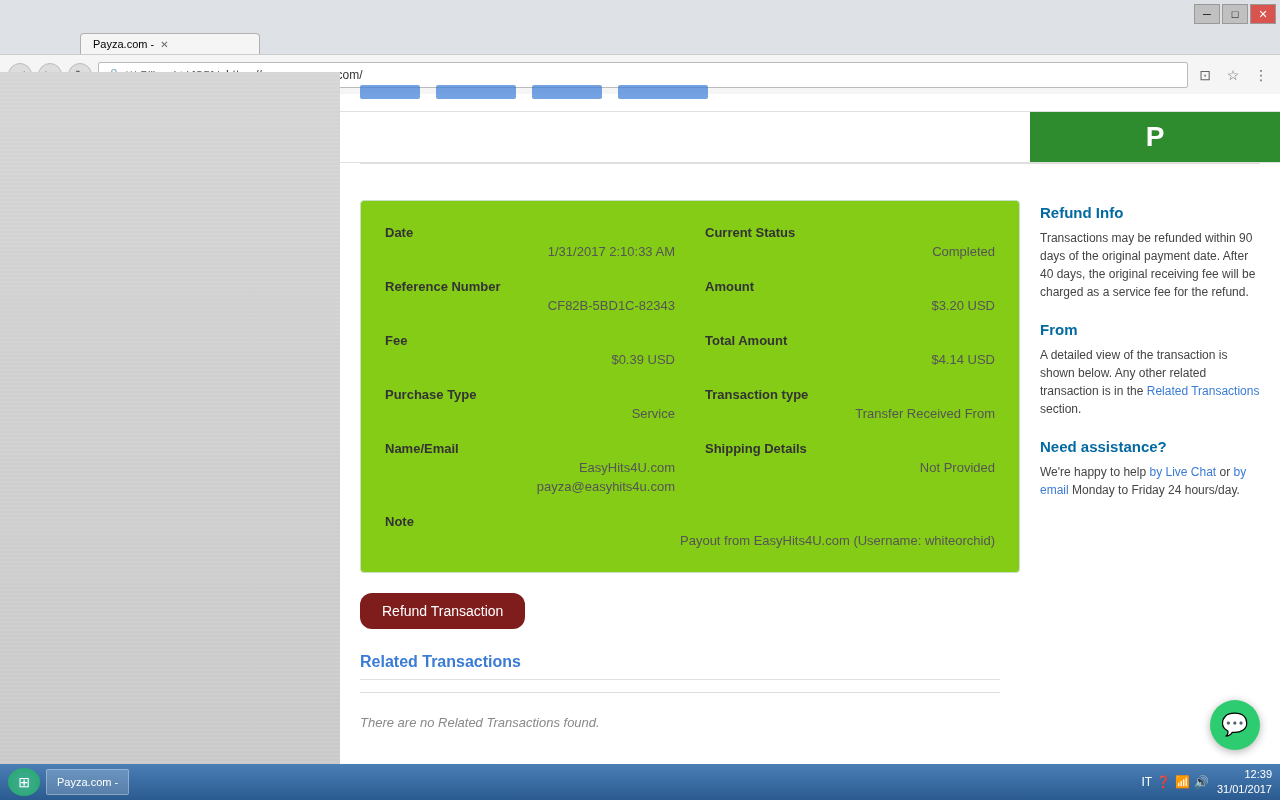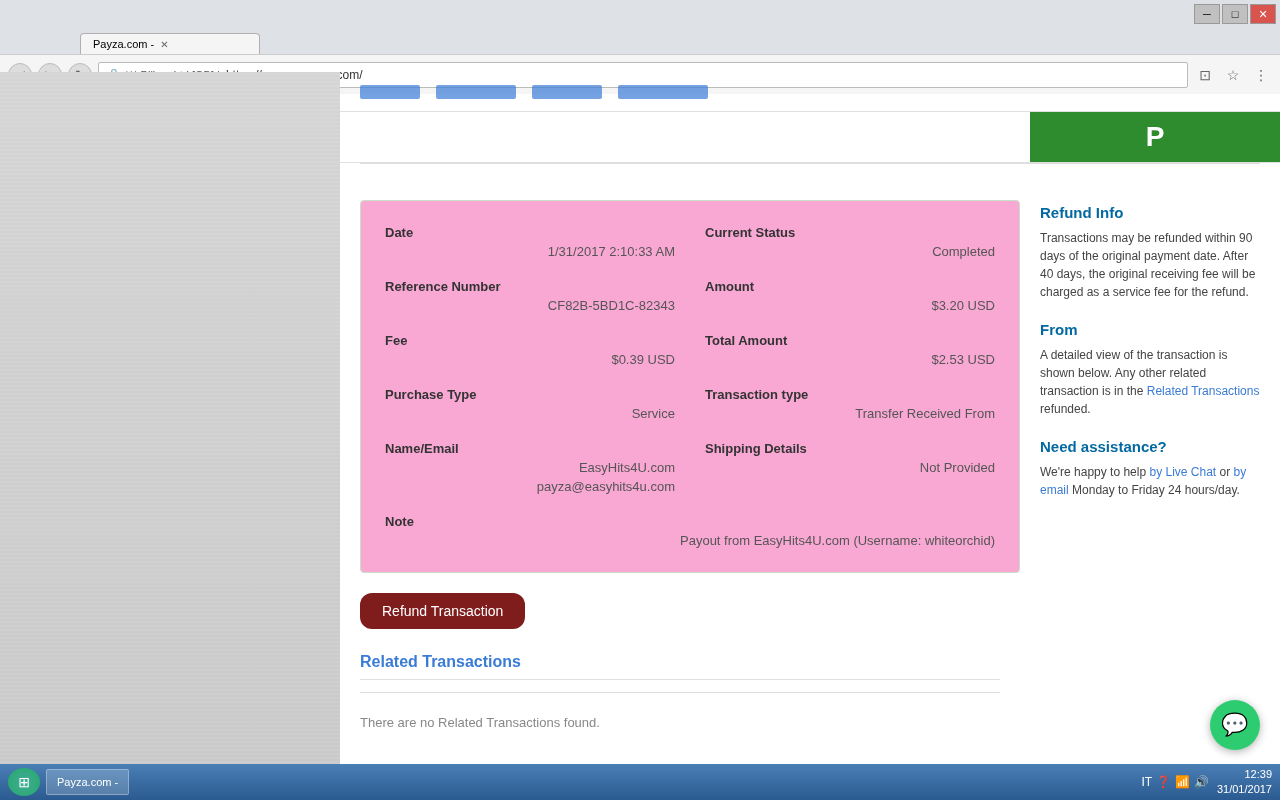--- a/index.html
+++ b/index.html
@@ -188,21 +188,21 @@
 
     
     .content-area {
       display: flex;
       padding: 20px;
       gap: 20px;
     }
 
     
     .transaction-box {
-      background: #f9a8d4;
+      background: #84cc16;
       border: 1px solid #c8e0c8;
       border-radius: 4px;
       padding: 24px;
       flex: 1;
       min-width: 0;
     }
 
     .transaction-grid {
       display: grid;
       grid-template-columns: 1fr 1fr;
@@ -255,20 +255,21 @@
     .related-title {
       color: #3a7bd5;
       font-size: 16px;
       font-weight: bold;
       margin-bottom: 12px;
       border-bottom: 1px solid #e0e0e0;
       padding-bottom: 8px;
     }
     .related-empty {
       color: #888;
+      font-style: italic;
       font-size: 13px;
       padding: 10px 0;
     }
 
     
     .sidebar-info {
       width: 220px;
       flex-shrink: 0;
       padding: 4px 0;
     }
@@ -498,21 +499,21 @@
               <span class="field-value">$3.20 USD</span>
             </div>
 
             <div class="field-group">
               <span class="field-label">Fee</span>
               <span class="field-value">$0.39 USD</span>
             </div>
 
             <div class="field-group">
               <span class="field-label">Total Amount</span>
-              <span class="field-value">$2.53 USD</span>
+              <span class="field-value">$4.14 USD</span>
             </div>
 
             <div class="field-group">
               <span class="field-label">Purchase Type</span>
               <span class="field-value">Service</span>
             </div>
 
             <div class="field-group">
               <span class="field-label">Transaction type</span>
               <span class="field-value">Transfer Received From</span>
@@ -554,21 +555,21 @@
         <div class="info-section">
           <div class="info-title">Refund Info</div>
           <div class="info-text">Transactions may be refunded within 90 days of the original payment date. After 40 days, the original receiving fee will be charged as a service fee for the refund.</div>
         </div>
 
         <div class="info-section">
           <div class="info-title">From</div>
           <div class="info-text">
             <span>A detailed view of the transaction is shown below. Any other related transaction is in the</span>
             <em> </em><a class="info-link" href="#">Related Transactions</a>
-            <span>refunded.</span>
+            <span>section.</span>
           </div>
         </div>
 
         <div class="info-section">
           <div class="info-title">Need assistance?</div>
           <div class="info-text">
             <span>We're happy to help</span>
             <a class="info-link" href="#">by Live Chat</a>
             <span>or</span>
             <a class="info-link" href="#">by email</a>

